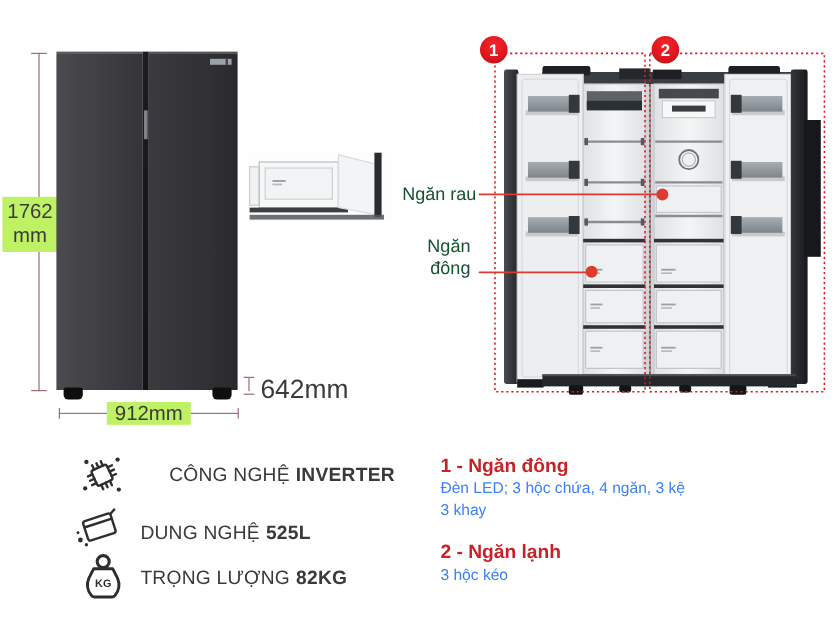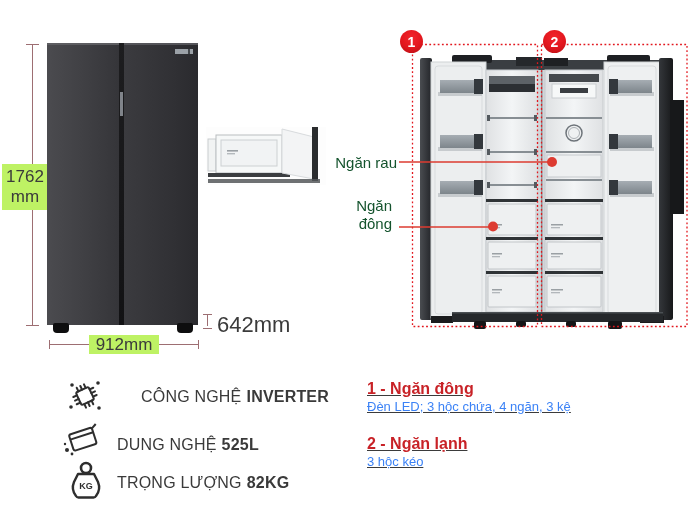--- a/index.html
+++ b/index.html
@@ -49,21 +49,21 @@
   .label-dong{left:300px;top:197px;width:92px;line-height:18px;white-space:pre-line;}
 
   
   .spec-text{font-size:16px;letter-spacing:.2px;color:#3a3a3a;}
   .spec-text b{margin-left:5px;}
   .spec1t{left:117px;top:388px;margin-left:24px;}
   .spec2t{left:117px;top:436px;}
   .spec3t{left:117px;top:474px;}
 
   
-  .notes{left:367px;top:380px;width:265px;text-decoration:underline;}
+  .notes{left:367px;top:380px;width:265px;}
   .note-h{color:#c82227;font-weight:bold;font-size:16px;line-height:18px;}
   .note-h.second{margin-top:19px;}
   .note-t{color:#3b82f6;font-size:13px;line-height:17.5px;}
 </style>
 </head>
 <body>
 
 <div class="stage">
 
   <div class="abs dim-line-v"></div>
@@ -333,17 +333,18 @@
     <path d="M10 14 h16 l4 8 a14 14 0 0 1 -2 14 a3 3 0 0 1 -2.5 1.5 h-15 a3 3 0 0 1 -2.5 -1.5 a14 14 0 0 1 -2 -14 z" fill="#fff" stroke="#2e2e2e" stroke-width="2.4" stroke-linejoin="round"></path>
     <text x="18" y="29" text-anchor="middle" font-size="9" font-weight="bold" fill="#2e2e2e" font-family="Liberation Sans, DejaVu Sans, sans-serif">KG</text>
   </svg>
   <div class="abs spec-text spec3t">
     <span>TRỌNG LƯỢNG</span><b>82KG</b>
   </div>
 
   <div class="abs notes">
     <div class="note-h">1 - Ngăn đông</div>
     <div class="note-t">Đèn LED; 3 hộc chứa, 4 ngăn, 3 kệ</div>
+    <div class="note-t">3 khay</div>
     <div class="note-h second">2 - Ngăn lạnh</div>
     <div class="note-t">3 hộc kéo</div>
   </div>
 
 </div>
 
 </body></html>

